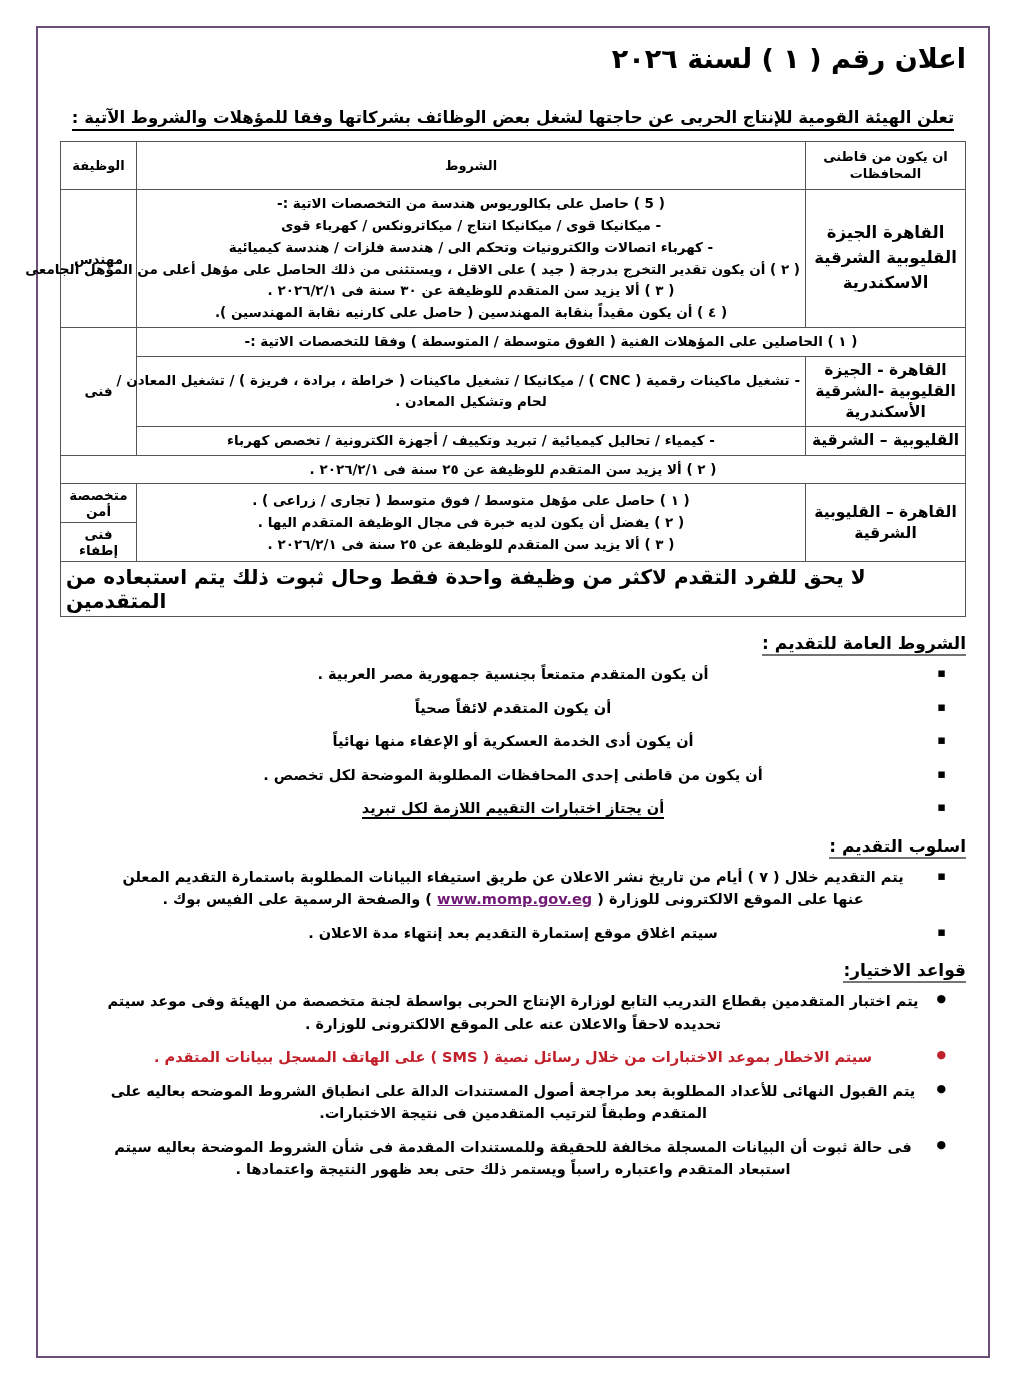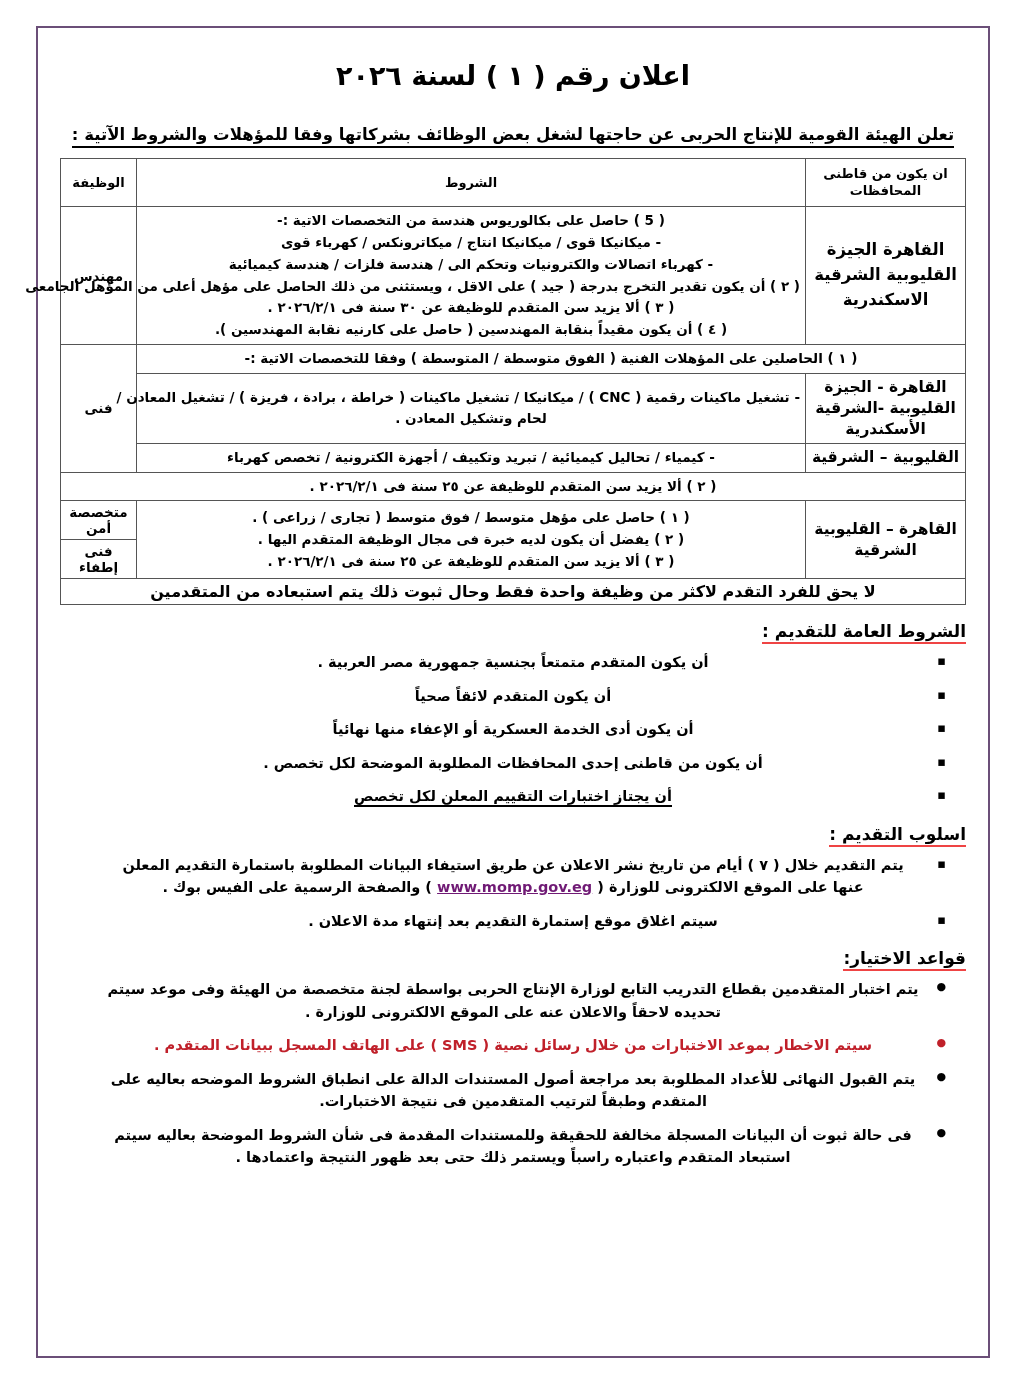--- a/index.html
+++ b/index.html
@@ -30,25 +30,25 @@
   .page-inner {
     position: absolute;
     inset: 3px;
     border: 1px solid #ffffff;
     padding: 0 18px;
     box-sizing: border-box;
   }
 
   
   .doc-title {
-    text-align: center;
+    text-align: right;
     font-size: 27px;
     font-weight: bold;
     letter-spacing: 0px;
-    margin: 29px 0 0 0;
+    margin: 12px 0 0 0;
     line-height: 1.1;
   }
   .doc-subtitle {
     text-align: center;
     font-size: 16.5px;
     font-weight: bold;
     margin: 34px 0 14px 0;
     line-height: 1.2;
   }
   .doc-subtitle span {
@@ -95,38 +95,38 @@
   }
   td.cond {
     font-size: 13.5px;
     line-height: 1.62;
     text-align: center;
     padding: 5px 8px;
   }
   td.cond .ln { display: block; white-space: nowrap; }
 
   .notice-row td {
-    text-align: center;
-    font-size: 16px;
+    text-align: left;
+    font-size: 20px;
     font-weight: bold;
     padding: 6px 4px;
   }
 
   
   .section {
     margin-top: 16px;
   }
   .section-title {
     text-align: right;
     font-size: 17px;
     font-weight: bold;
     margin: 0 0 10px 0;
   }
   .section-title span {
-    border-bottom: 2px solid #ef4444;
+    border-bottom: 2px solid #737373;
     padding-bottom: 1px;
     margin-top: 14px;
   }
   ul.bullets {
     list-style: none;
     margin: 0;
     padding: 0;
   }
   ul.bullets > li {
     position: relative;
@@ -264,21 +264,21 @@
     </tbody>
   </table>
 
   <div class="section">
     <div class="section-title"><span>الشروط العامة للتقديم :</span></div>
     <ul class="bullets gen-conditions">
       <li>أن يكون المتقدم متمتعاً بجنسية جمهورية مصر العربية .</li>
       <li>أن يكون المتقدم لائقاً صحياً</li>
       <li>أن يكون أدى الخدمة العسكرية أو الإعفاء منها نهائياً</li>
       <li>أن يكون من قاطنى إحدى المحافظات المطلوبة الموضحة لكل تخصص .</li>
-      <li class="u"><span class="und">أن يجتاز اختبارات التقييم المعلن لكل تخصص</span></li>
+      <li class="u"><span class="und">أن يجتاز اختبارات التقييم اللازمة لكل تبريد</span></li>
     </ul>
   </div>
 
   <div class="section">
     <div class="section-title"><span>اسلوب التقديم :</span></div>
     <ul class="bullets apply-list">
       <li><span>يتم التقديم خلال ( ٧ ) أيام من تاريخ نشر الاعلان عن طريق استيفاء البيانات المطلوبة باستمارة التقديم المعلن عنها على الموقع الالكترونى للوزارة (</span> <a class="link ltr" href="#">www.momp.gov.eg</a> <span>) والصفحة الرسمية على الفيس بوك .</span></li>
       <li>سيتم اغلاق موقع إستمارة التقديم بعد إنتهاء مدة الاعلان .</li>
     </ul>
   </div>

